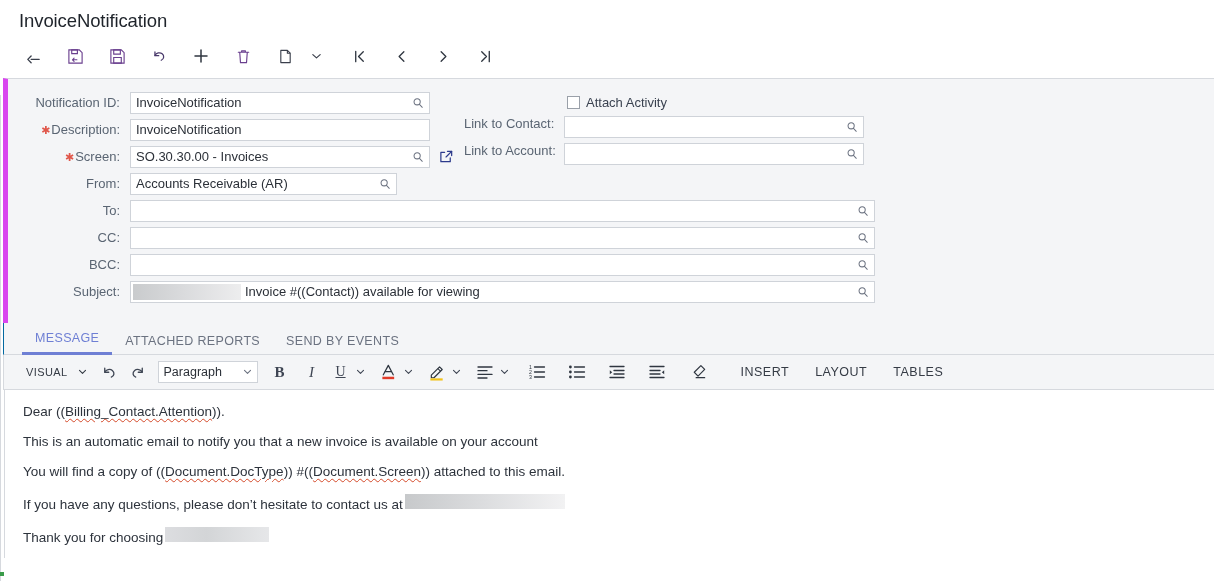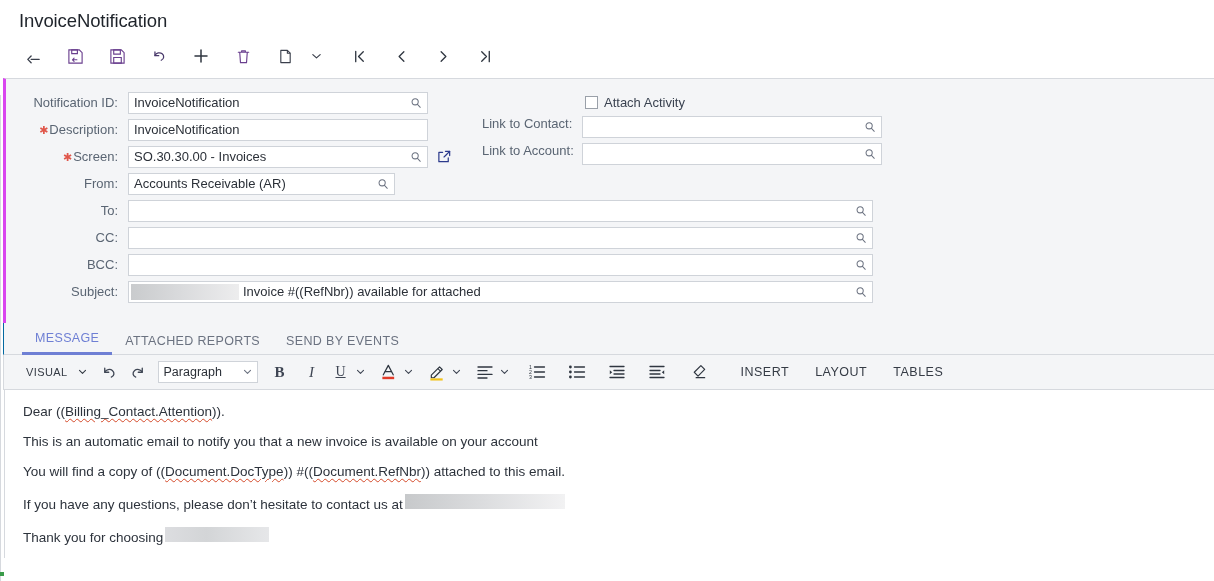--- a/index.html
+++ b/index.html
@@ -32,21 +32,21 @@
   .tb-caret { width:20px; height:36px; display:flex; align-items:center; justify-content:center; cursor:pointer; }
 
   
   #form-panel {
     position:relative;
     margin-left:3px;
     width:1211px;
     height:245px;
     background:#f4f5f7;
     border-top:1px solid #d6d9de;
-    border-left:3px solid #d946ef;
+    border-left:5px solid #d946ef;
     padding-top:10px;
   }
   .frow { display:flex; align-items:center; height:27px; margin-bottom:0; }
   .flabel {
     width:122px; text-align:right; padding-right:10px;
     font-size:13px; color:#5a6573; white-space:nowrap;
     position:relative;
   }
   .req-star { color:#e0574b; font-size:11px; margin-right:1px; }
   .fieldbox {
@@ -60,21 +60,21 @@
   }
   .lookup-ico {
     position:absolute; right:4px; top:2px; width:14px; height:16px;
     display:flex; align-items:center; justify-content:center; cursor:pointer;
   }
   .ext-link { margin-left:9px; cursor:pointer; display:flex; align-items:center; }
 
   .redact { background:linear-gradient(90deg,#c9cbcd 0%,#d9dadc 45%,#ededee 100%); height:16px; }
 
   
-  .right-col { position:absolute; left:476px; top:10px; width:420px; }
+  .right-col { position:absolute; left:456px; top:10px; width:420px; }
   .rrow { display:flex; align-items:flex-start; height:27px; }
   .rlabel { width:100px; text-align:right; padding-right:10px; font-size:13px; color:#5a6573; white-space:nowrap; }
   .chk-wrap { display:flex; align-items:center; gap:6px; padding-left:103px; height:27px; cursor:pointer; }
   .chkbox { width:13px; height:13px; border:1px solid #9aa0a9; background:#fff; }
   .chk-label { font-size:13px; color:#3a4250; }
 
   
   #annotation { position:absolute; left:886px; top:286px; width:200px; height:52px; pointer-events:none; }
   .anno-text {
     position:absolute; left:52px; top:2px; width:150px;
@@ -313,21 +313,21 @@
             <path d="M8.7 8.6L12 12" stroke-linecap="round"></path>
           </svg>
       </span>
     </div>
   </div>
 
   <div class="frow">
     <div class="flabel">Subject:</div>
     <div class="fieldbox" style="width:745px">
       <span class="redact" style="width:108px;margin-left:2px;flex:none"></span>
-      <span style="font-size:13px;color:#2b3038;padding-left:4px">Invoice #((RefNbr)) available for attached</span>
+      <span style="font-size:13px;color:#2b3038;padding-left:4px">Invoice #((Contact)) available for viewing</span>
       <span class="lookup-ico">
         <svg width="12" height="12" viewBox="0 0 14 14" fill="none" stroke="#6b7280" stroke-width="1.2">
             <circle cx="6" cy="5.6" r="3.6"></circle>
             <path d="M8.7 8.6L12 12" stroke-linecap="round"></path>
           </svg>
       </span>
     </div>
   </div>
 
   <div class="right-col">
@@ -506,21 +506,21 @@
   </div>
 
   <div class="mline">
     <span>This is an automatic email to notify you that a new invoice is available on your account</span>
   </div>
 
   <div class="mline">
     <span>You will find a copy of ((</span>
       <span class="spell">Document.DocType</span>
       <span>)) #((</span>
-      <span class="spell">Document.RefNbr</span>
+      <span class="spell">Document.Screen</span>
       <span>)) attached to this email.</span>
   </div>
 
   <div class="mline">
     <span>If you have any questions, please don’t hesitate to contact us at</span>
       <span class="inline-redact redact-a"></span>
   </div>
 
   <div class="mline">
     <span>Thank you for choosing</span>

